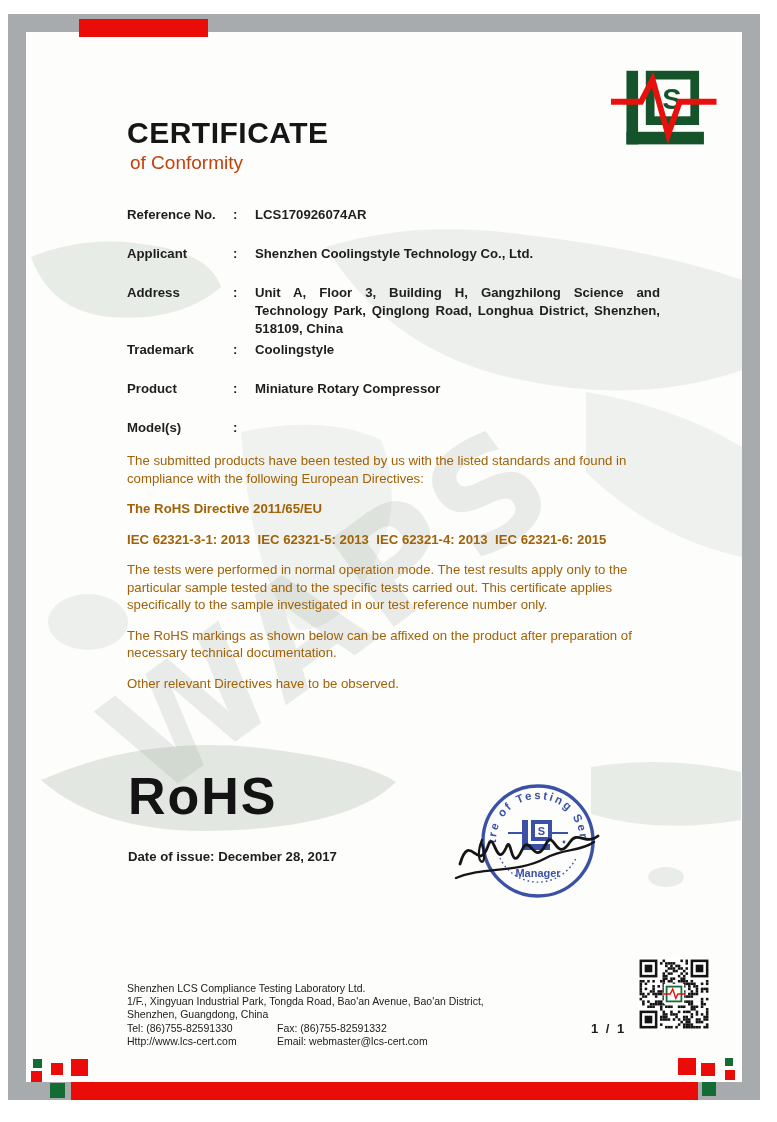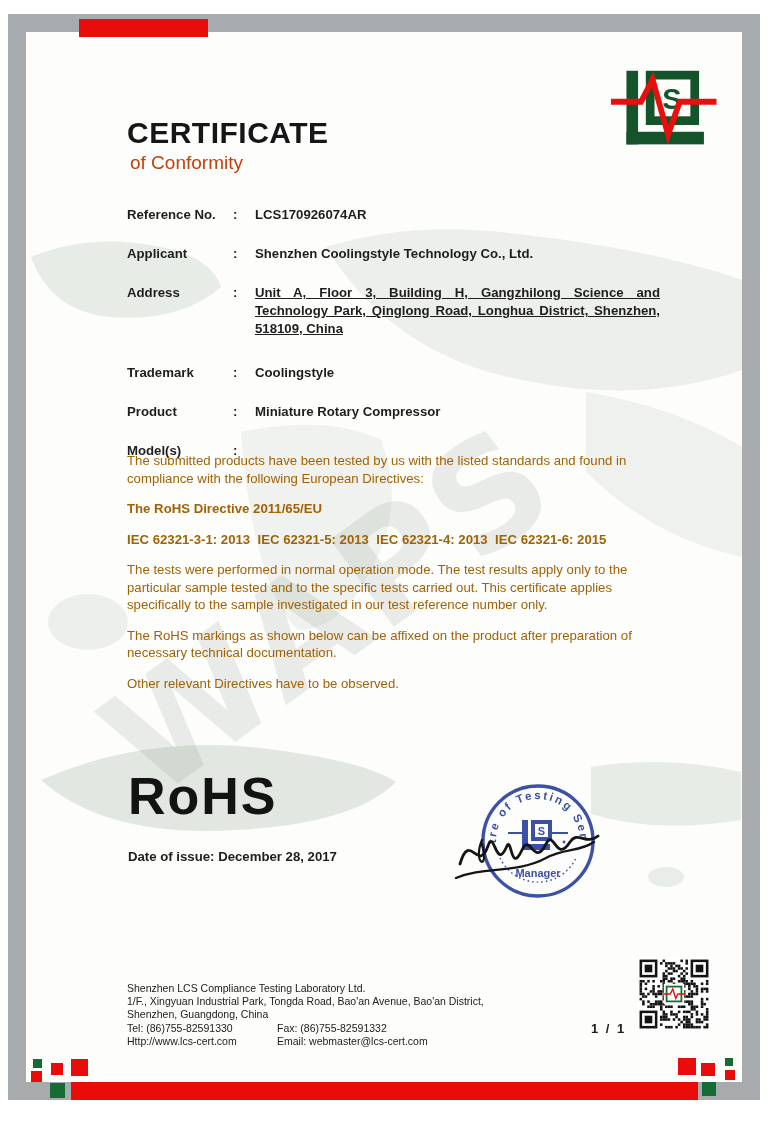--- a/index.html
+++ b/index.html
@@ -47,23 +47,23 @@
   }
   
   .z2{z-index:2;}
   .title{left:127px;top:116px;font-size:30px;font-weight:bold;letter-spacing:0.5px;color:#161616;}
   .subtitle{left:130px;top:152px;font-size:19px;font-weight:normal;color:#c2410c;}
   .fields{left:127px;top:206px;width:533px;font-size:13.2px;line-height:18px;font-weight:bold;}
   .frow{display:flex;align-items:flex-start;}
   .flabel{width:106px;flex:none;}
   .fcolon{width:22px;flex:none;}
   .fvalue{flex:1;}
-  .fvalue.just{text-align:justify;text-decoration:underline;}
+  .fvalue.just{text-align:justify;}
   .mb22{margin-bottom:21px;align-items:flex-end;}
-  .mb18{margin-bottom:26px;}
+  .mb18{margin-bottom:3px;}
   .body-txt{left:127px;top:452px;width:537px;font-size:13.2px;line-height:17.5px;color:#a16207;}
   .body-txt p{margin:0 0 13px 0;}
   .bold{font-weight:bold;}
   .nowrap{white-space:pre;margin:0;}
   .std-block{margin:0 0 13px 0;}
   .rohs-mark{left:128px;top:766px;font-size:52px;font-weight:bold;letter-spacing:2px;color:#131313;}
   .issue-date{left:128px;top:849px;font-size:13.2px;font-weight:bold;}
   .stamp{left:452px;top:780px;width:156px;height:126px;z-index:5;}
   .footer{left:127px;top:982px;width:360px;font-size:10.5px;line-height:13.2px;color:#202020;}
   .frow2{display:flex;}

